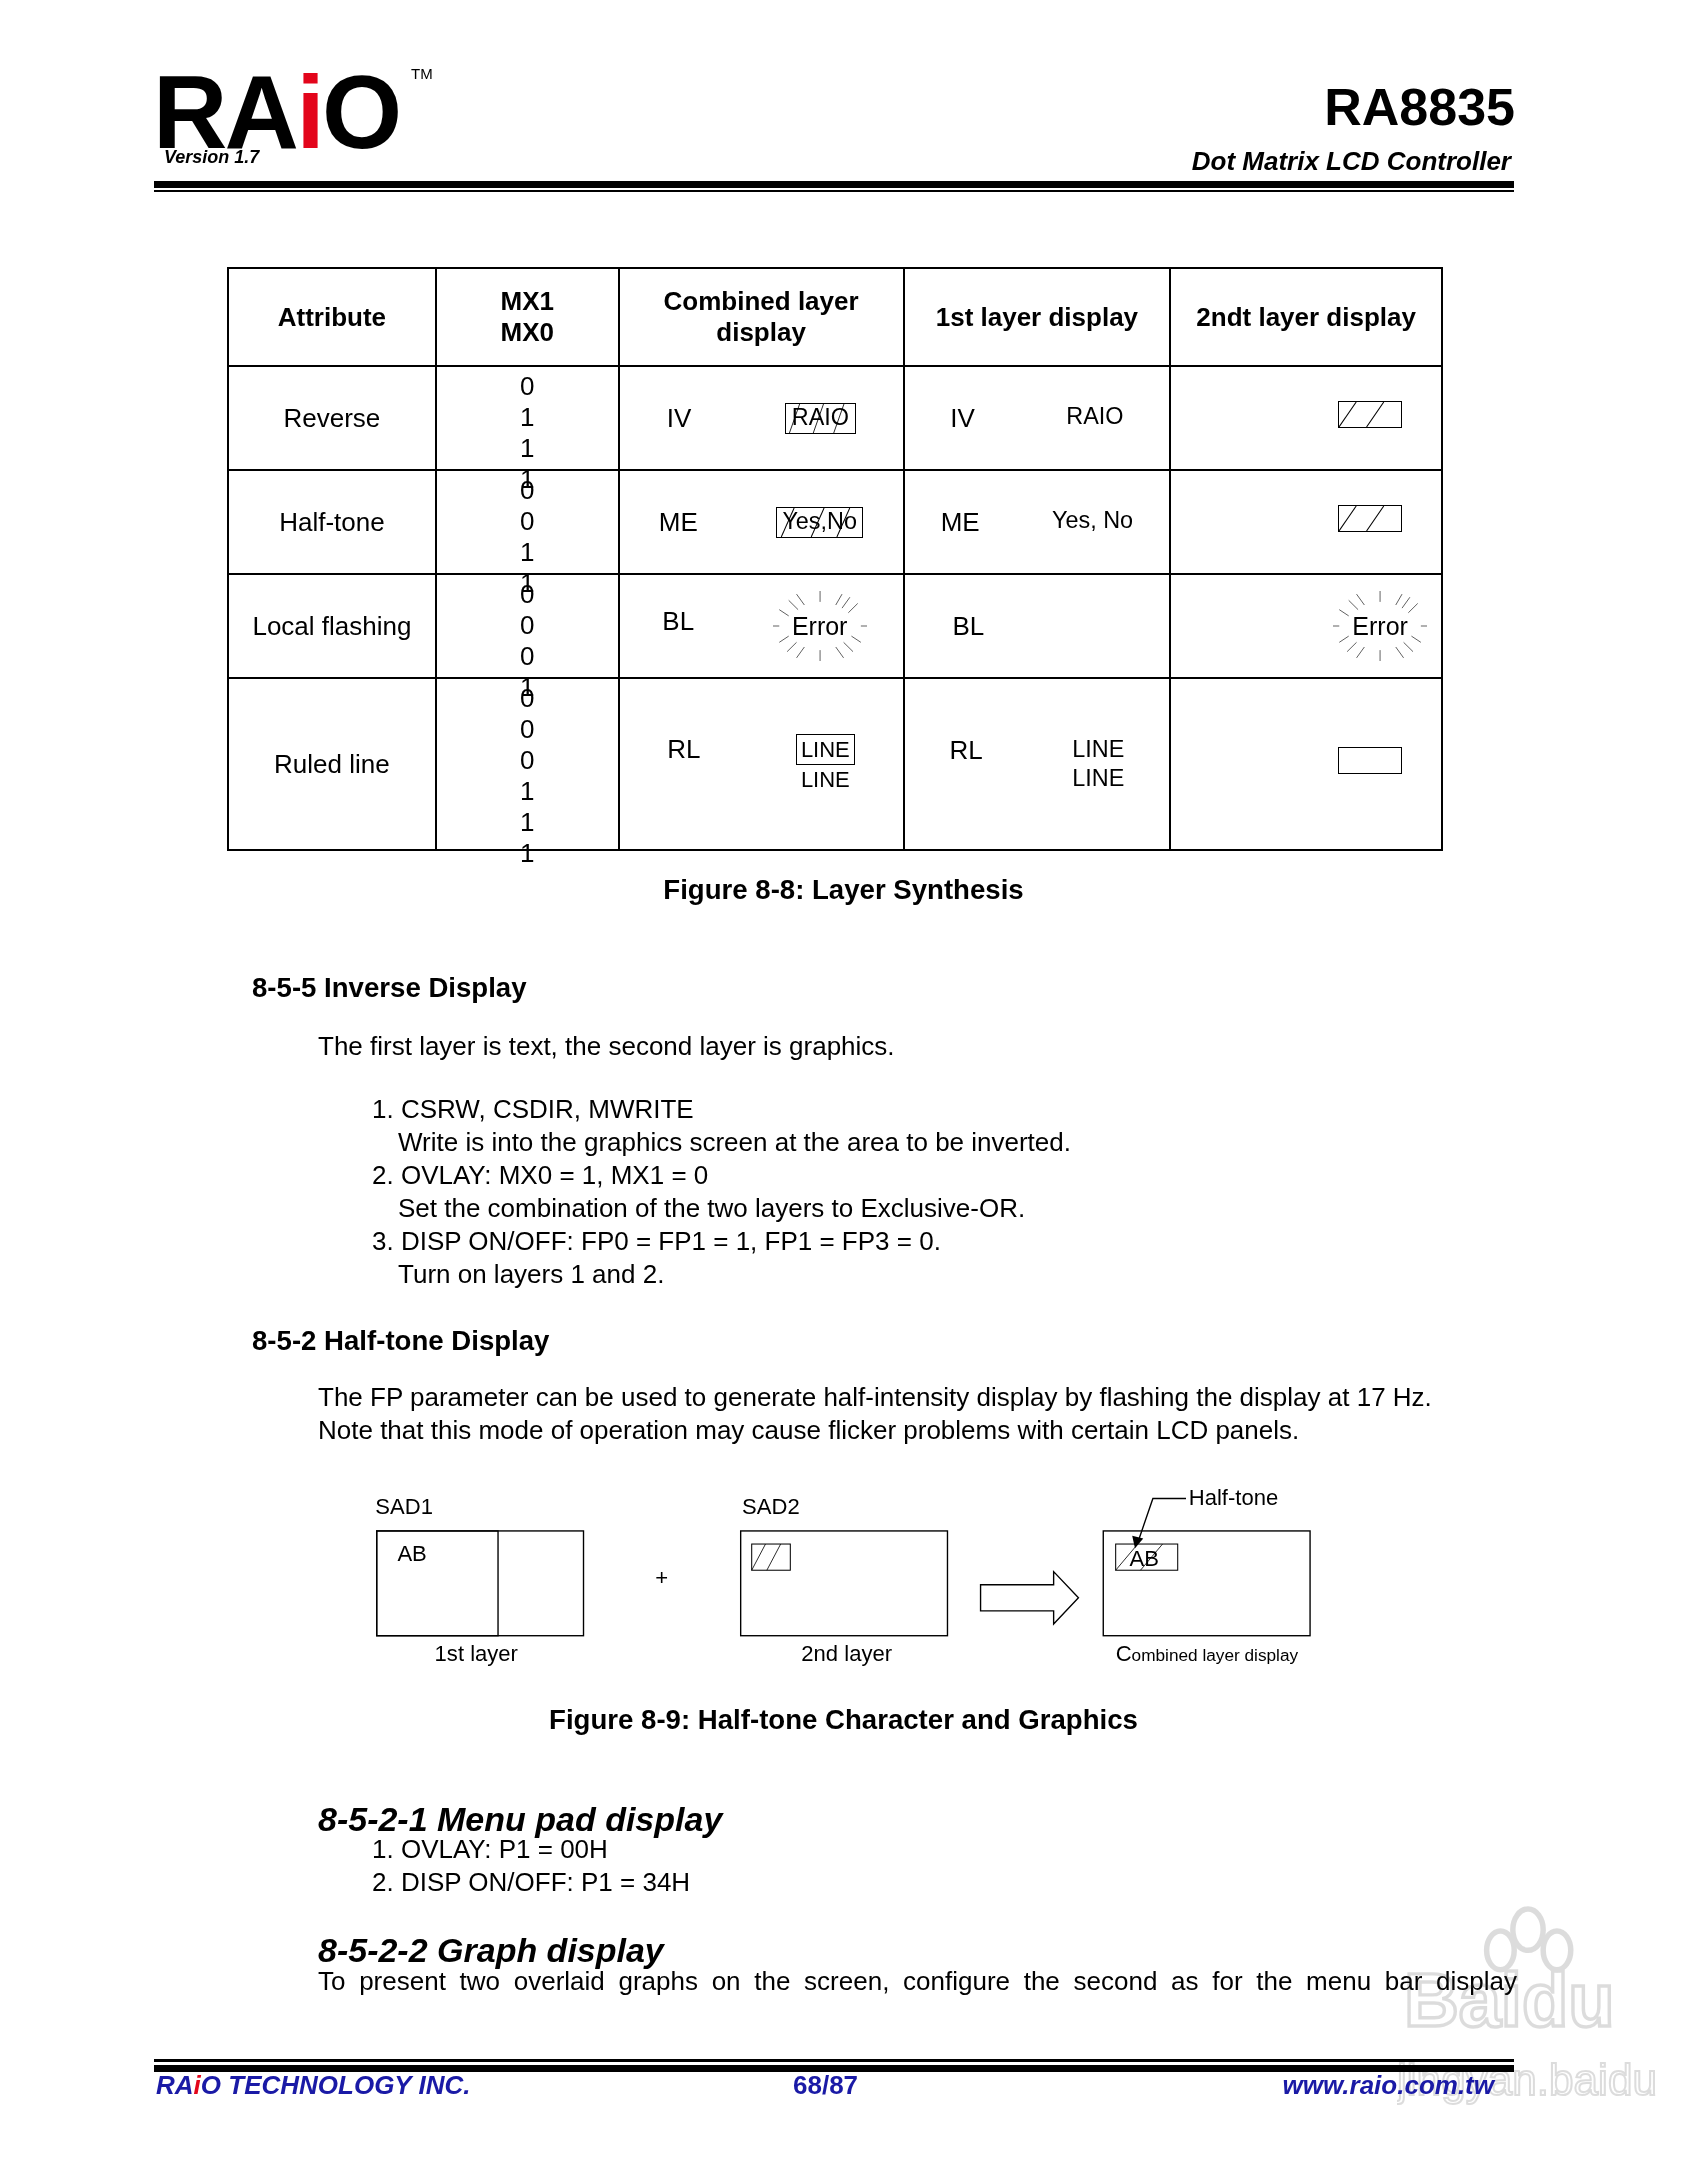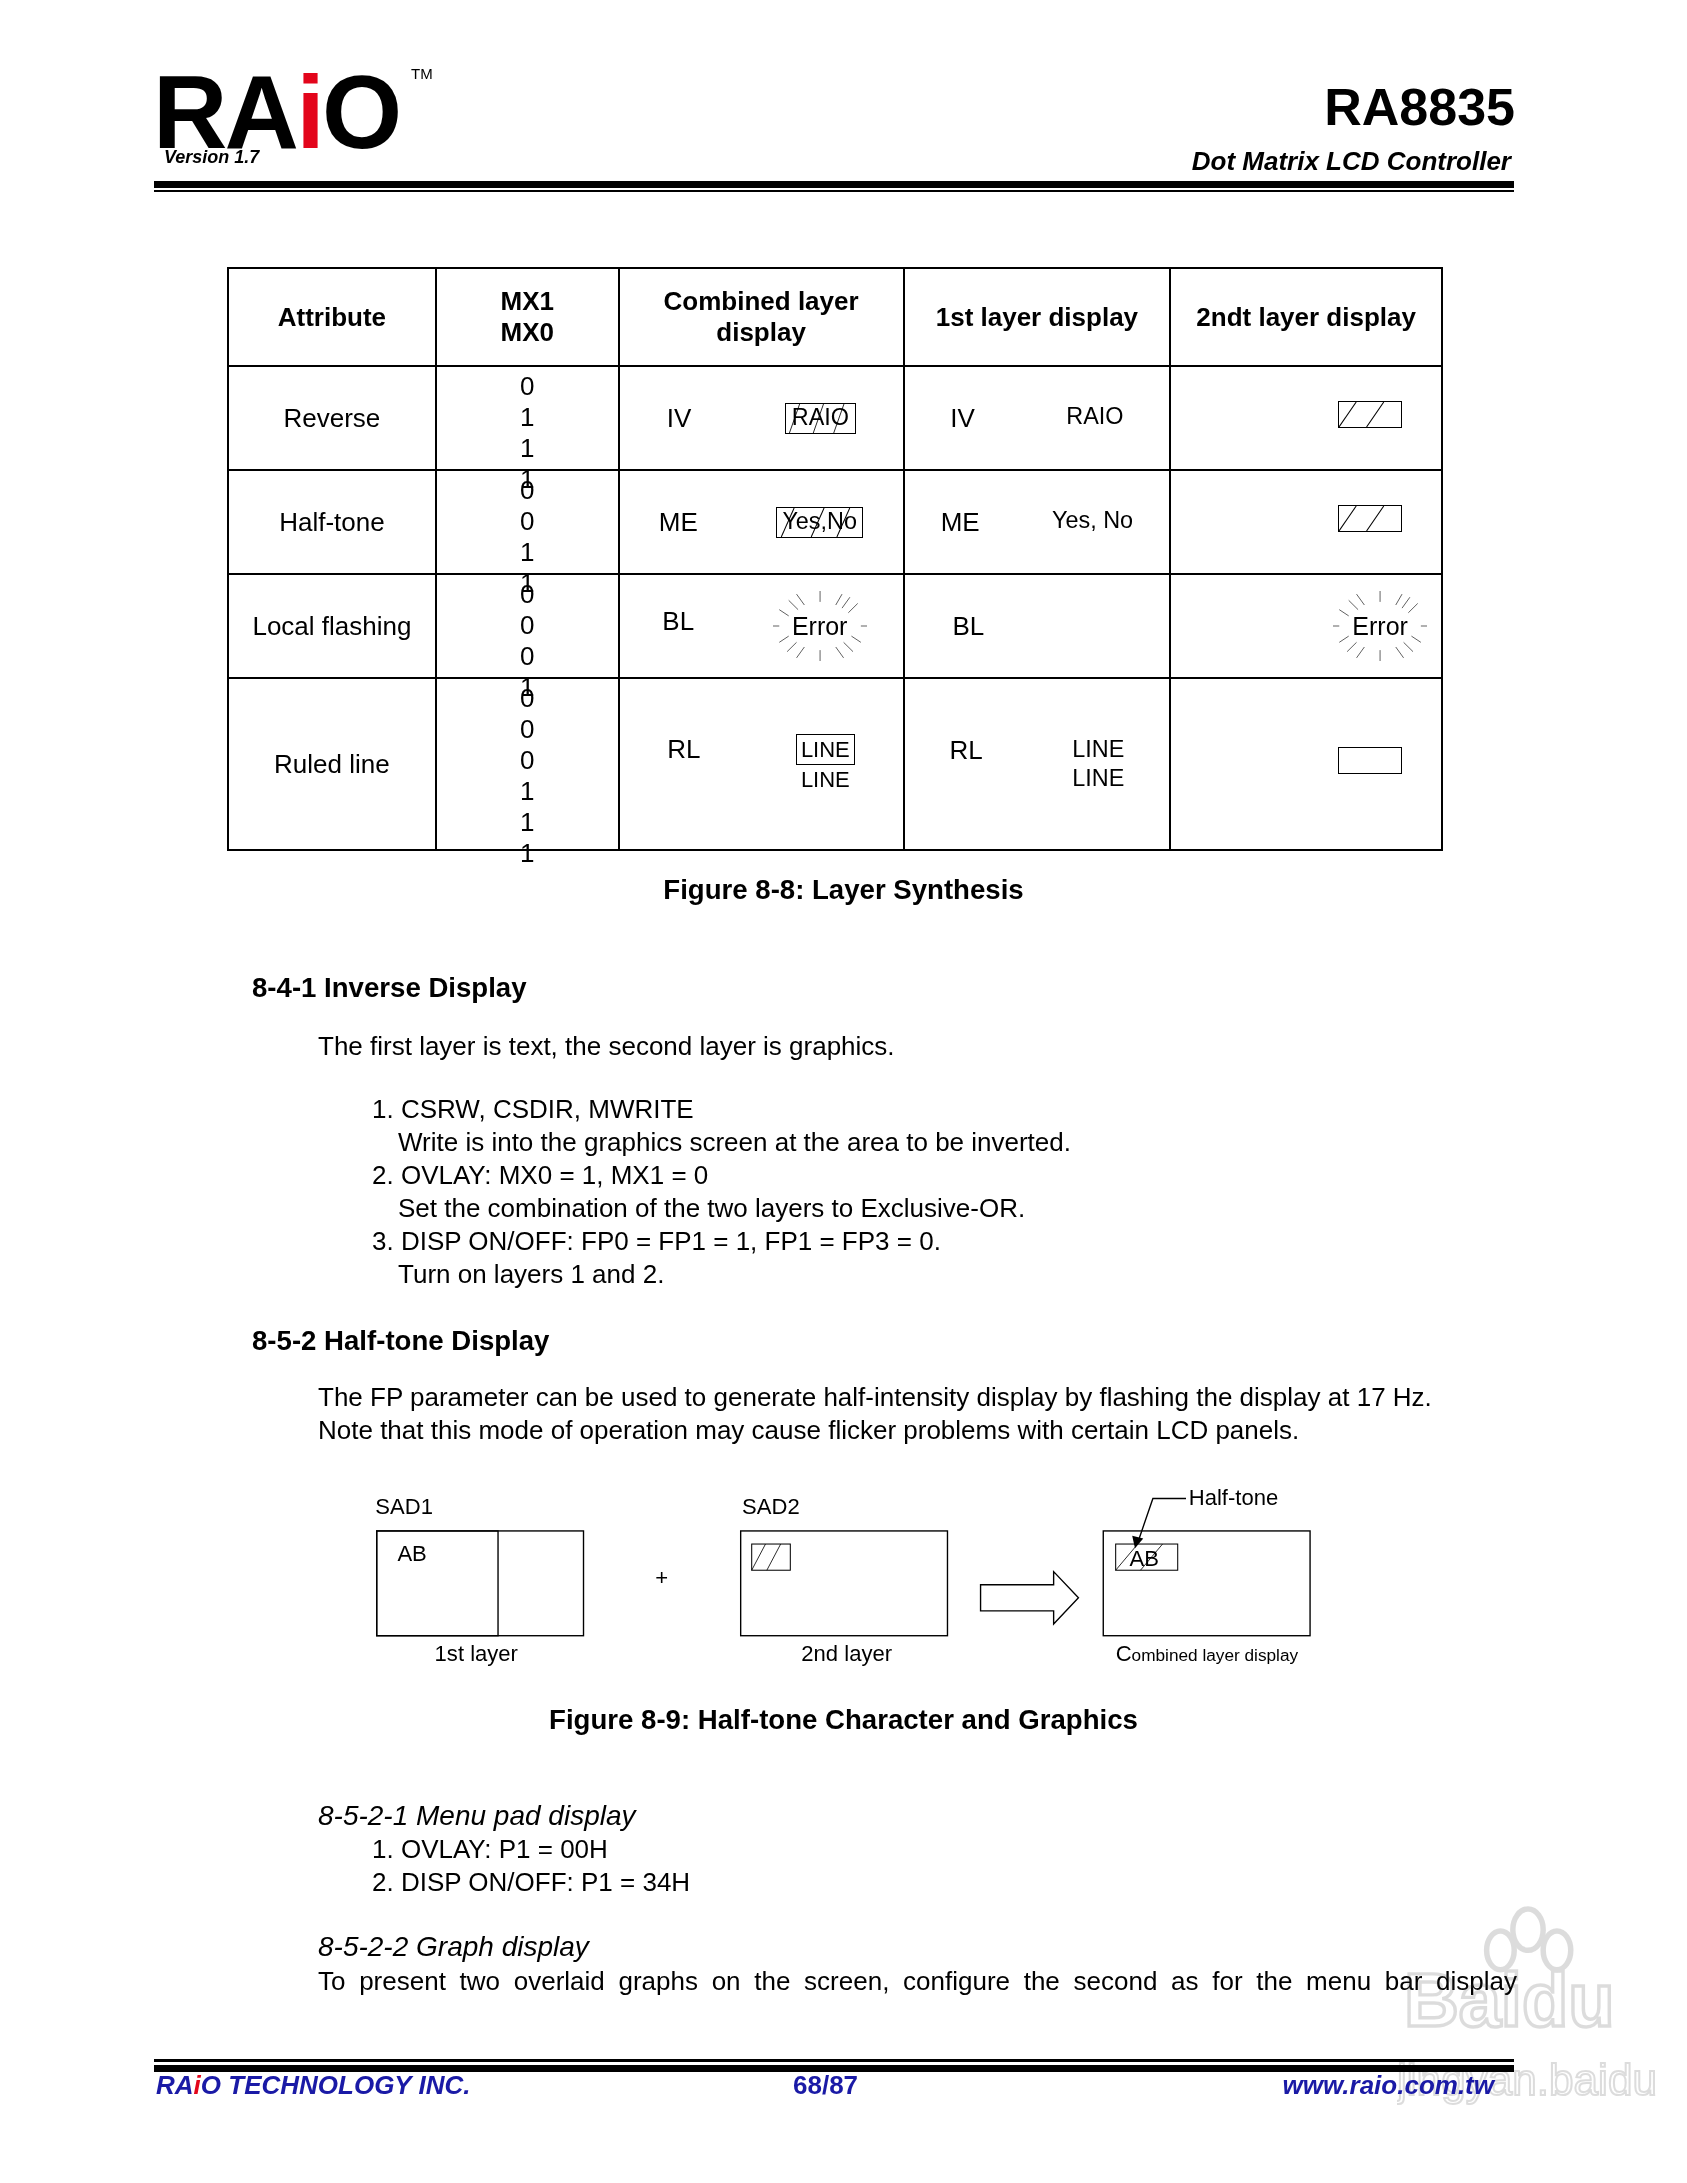--- a/index.html
+++ b/index.html
@@ -27,21 +27,21 @@
   .hatched { position:relative; display:inline-block; border:1.4px solid #000; padding:0 5.5px; font-size:23.4px; }
   .hatched svg { position:absolute; left:0; top:0; width:100%; height:100%; }
   .flash { position:relative; display:inline-block; padding:5.5px 12.4px; font-size:25px; }
   .flash svg { position:absolute; left:-6.9px; top:-15px; width:calc(100% + 13.8px); height:calc(100% + 30px); }
   .boxed { border:1.4px solid #000; padding:0 4.1px; display:inline-block; }
   .gfx-box { display:inline-block; width:62px; height:25px; border:1.4px solid #000; position:relative; }
   .gfx-box svg { position:absolute; left:0; top:0; width:100%; height:100%; }
 
   .caption { font-size:27.6px; font-weight:bold; text-align:center; width:100%; }
   .h2 { font-size:27.6px; font-weight:bold; }
-  .h3 { font-size:28px; font-weight:normal; font-style:italic; }
+  .h3 { font-size:34px; font-weight:bold; font-style:italic; }
   .body { font-size:26px; line-height:33px; }
   .footer-rule1 { left:154px; top:2059px; width:1360px; height:2.8px; background:#000; }
   .footer-rule2 { left:154px; top:2065px; width:1360px; height:6.9px; background:#000; }
   .footer { font-size:26px; font-weight:bold; font-style:italic; color:#1a1aa6; top:2070px; }
 
   .diagram svg text { font-family:"Liberation Sans", sans-serif; }
   .watermark { right:27.6px; top:1902px; width:262px; height:207px; opacity:0.18; }
 </style>
 </head>
 <body>
@@ -258,21 +258,21 @@
             </span>
           </div>
         </td>
     <td style="text-align:right;padding-right:39px"><span class="gfx-box"></span></td>
   </tr>
 </tbody>
   </table>
 
 <div class="abs caption" style="top:874px;left:0">Figure 8-8: Layer Synthesis</div>
 
-<div class="abs h2" style="left:252px;top:972px">8-4-1 Inverse Display</div>
+<div class="abs h2" style="left:252px;top:972px">8-5-5 Inverse Display</div>
 <div class="abs body" style="left:318px;top:1030px">The first layer is text, the second layer is graphics.</div>
 <div class="abs body" style="left:372px;top:1093px">
   <div>1. CSRW, CSDIR, MWRITE</div>
   <div style="padding-left:26px">Write is into the graphics screen at the area to be inverted.</div>
   <div>2. OVLAY: MX0 = 1, MX1 = 0</div>
   <div style="padding-left:26px">Set the combination of the two layers to Exclusive-OR.</div>
   <div>3. DISP ON/OFF: FP0 = FP1 = 1, FP1 = FP3 = 0.</div>
   <div style="padding-left:26px">Turn on layers 1 and 2.</div>
 </div>
 

